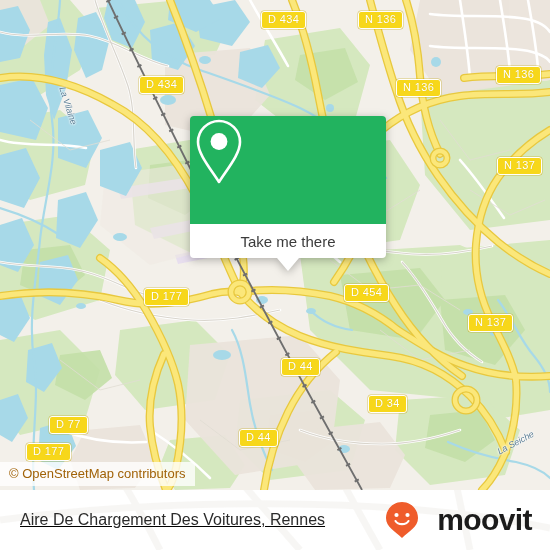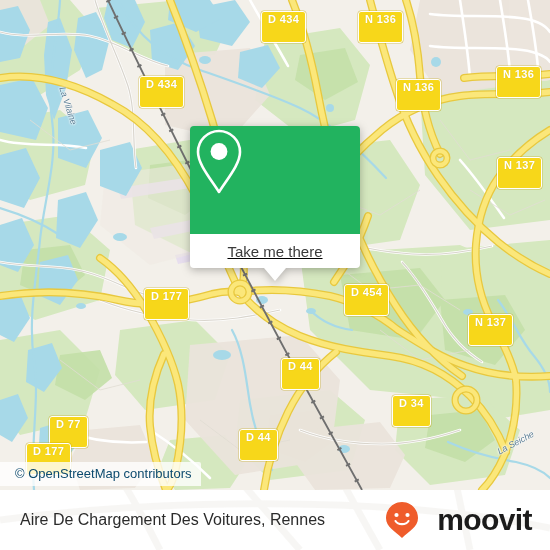--- a/index.html
+++ b/index.html
@@ -16,44 +16,43 @@
   #map svg{position:absolute;left:0;top:0;}
 
   
   .shield{
     position:absolute;
     background:#f7d71a;
     border:1.5px solid #ffffff;
     border-radius:3px;
     color:#ffffff;
     font-size:11px;
-    font-weight:bold;
+    font-weight:normal;
     letter-spacing:.4px;
-    padding:1px 6px 16px 6px;
+    padding:1px 6px 2px 6px;
     line-height:13px;
     white-space:nowrap;
     box-shadow:0 0 0 .5px rgba(190,160,0,.55);
     text-shadow:0 0 1px rgba(120,100,0,.25);
   }
   
   .maplabel{
     position:absolute;
     color:#4a4a4a;
     font-size:10px;
     white-space:nowrap;
     text-shadow:0 0 2px #fff,0 0 2px #fff,0 0 3px #fff;
   }
   .water-label{color:#5c7f96;font-style:italic;font-size:9px;}
   .place-label{color:#5a5a5a;font-size:12px;}
 
   
   #popup{
-    position:absolute;left:190px;top:126px;width:170px;
+    position:absolute;left:190px;top:116px;width:196px;
     filter:drop-shadow(0 2px 4px rgba(0,0,0,.28));
-    text-decoration:underline;
   }
   #popup .head{
     background:#22b35f;height:108px;
     border-radius:4px 4px 0 0;
     display:flex;align-items:center;justify-content:center;
   }
   #popup .foot{
     background:#ffffff;height:34px;
     border-radius:0 0 4px 4px;
     display:flex;align-items:center;justify-content:center;
@@ -64,31 +63,32 @@
     width:0;height:0;
     border-left:11px solid transparent;
     border-right:11px solid transparent;
     border-top:13px solid #ffffff;
   }
 
   
   #attrib{
     position:absolute;left:0;top:462px;
     background:rgba(255,255,255,.78);
-    padding:4px 9px 5px 15px;
-    font-size:13px;color:#0c4a6e;
+    padding:4px 9px 5px 9px;
+    font-size:13px;color:#a16207;
     border-radius:0 2px 0 0;
   }
 
   
   #bottombar{
     position:absolute;left:0;top:490px;width:550px;height:60px;
     background:#ffffff;
     display:flex;align-items:center;
     overflow:hidden;
+    text-decoration:underline;
   }
   #bottombar .watermark{
     position:absolute;left:0;top:-160px;width:550px;height:220px;
     opacity:.22;pointer-events:none;
   }
   #title{
     position:relative;z-index:2;
     margin-left:20px;font-size:16px;color:#2b2b2b;
     white-space:nowrap;
   }
@@ -316,21 +316,21 @@
         <div class="shield" style="left: 358px; top: 11px;">N 136</div>
         <div class="shield" style="left: 496px; top: 66px;">N 136</div>
         <div class="shield" style="left: 139px; top: 76px;">D 434</div>
         <div class="shield" style="left: 396px; top: 79px;">N 136</div>
         <div class="shield" style="left: 497px; top: 157px;">N 137</div>
         <div class="shield" style="left: 144px; top: 288px;">D 177</div>
         <div class="shield" style="left: 344px; top: 284px;">D 454</div>
         <div class="shield" style="left: 468px; top: 314px;">N 137</div>
         <div class="shield" style="left: 49px; top: 371px; margin-top: 45px;">D 77</div>
         <div class="shield" style="left: 281px; top: 358px;">D 44</div>
-        <div class="shield" style="left: 392px; top: 395px;">D 34</div>
+        <div class="shield" style="left: 368px; top: 395px;">D 34</div>
         <div class="shield" style="left: 26px; top: 443px;">D 177</div>
         <div class="shield" style="left: 239px; top: 429px;">D 44</div>
       </div>
 
     <div id="maplabels">
         <div class="maplabel water-label" style="left: 62px; top: 82px; transform: rotate(72deg); transform-origin: left center;">La Vilaine</div>
         <div class="maplabel water-label" style="left: 498px; top: 447px; transform: rotate(-28deg); transform-origin: left center;">La Seiche</div>
         <div class="maplabel place-label" style="left: 352px; top: 146px;">e</div>
       </div>
 

